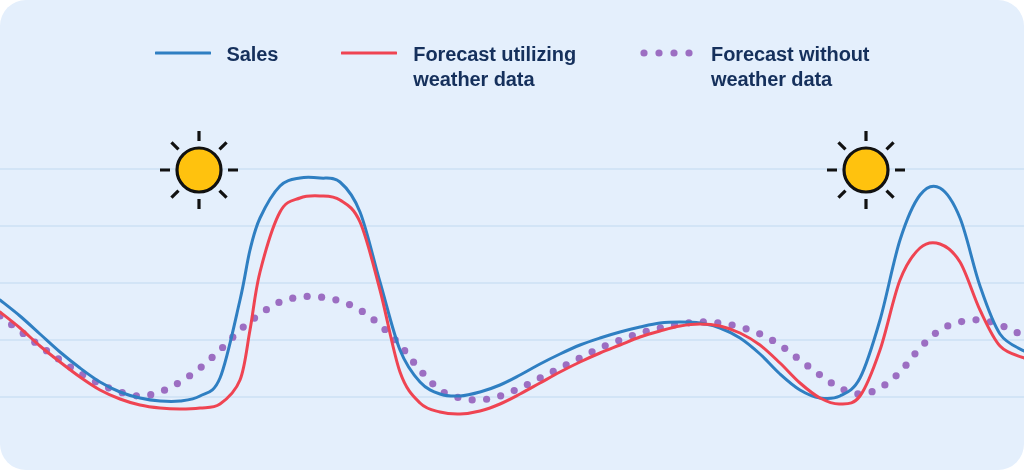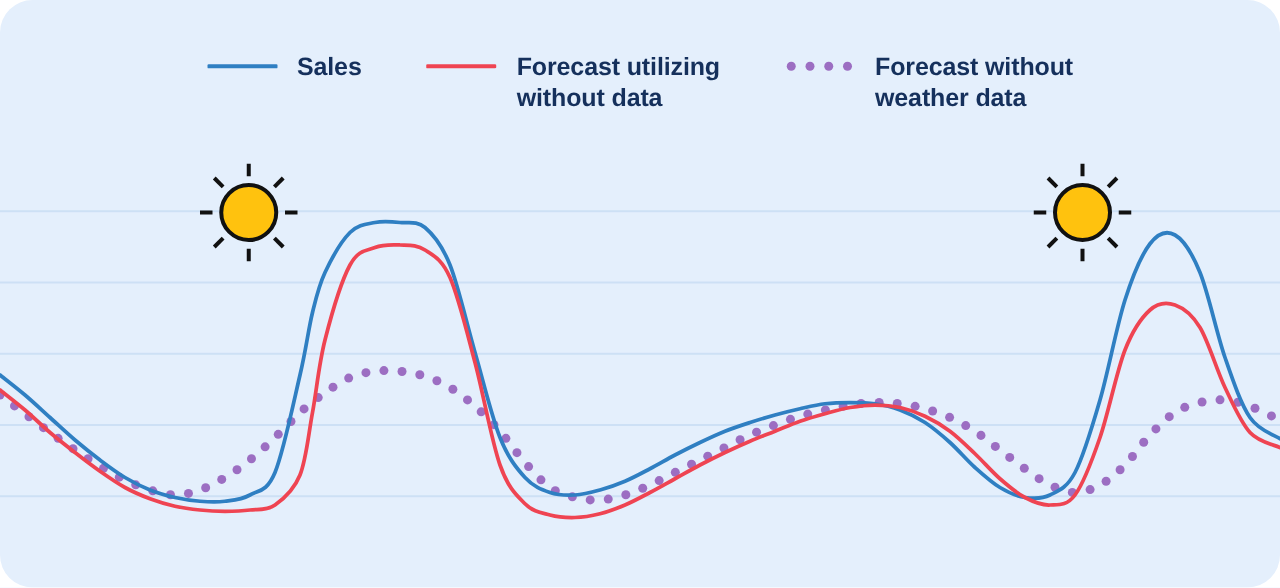--- a/index.html
+++ b/index.html
@@ -25,21 +25,21 @@
     display: block;
   }
   #legend {
     position: absolute;
     left: 0;
     top: 42px;
     width: 1024px;
     display: flex;
     justify-content: center;
     align-items: flex-start;
-    gap: 4px;
+    gap: 15px;
     pointer-events: none;
   }
   .legend-item {
     display: flex;
     align-items: flex-start;
     margin-right: 48px;
   }
   .legend-item:last-child { margin-right: 0; }
   .legend-swatch {
     width: 56px;
@@ -189,21 +189,21 @@
         <svg class="legend-swatch" viewBox="0 0 56 22">
           <line x1="1" y1="11" x2="55" y2="11" stroke="#2f7fc2" stroke-width="3.2" stroke-linecap="round"></line>
         </svg>
         <div class="legend-label">Sales</div>
       </div>
       <div class="legend-item">
         <svg class="legend-swatch" viewBox="0 0 56 22">
           <line x1="1" y1="11" x2="55" y2="11" stroke="#ef4452" stroke-width="3.2" stroke-linecap="round"></line>
         </svg>
         <div class="legend-label">Forecast utilizing
-without data</div>
+weather data</div>
       </div>
       <div class="legend-item">
         <svg class="legend-swatch" viewBox="0 0 56 22">
           <circle cx="5" cy="11" r="3.6" fill="#9c6ec2"></circle>
           <circle cx="20" cy="11" r="3.6" fill="#9c6ec2"></circle>
           <circle cx="35" cy="11" r="3.6" fill="#9c6ec2"></circle>
           <circle cx="50" cy="11" r="3.6" fill="#9c6ec2"></circle>
         </svg>
         <div class="legend-label">Forecast without
 weather data</div>

